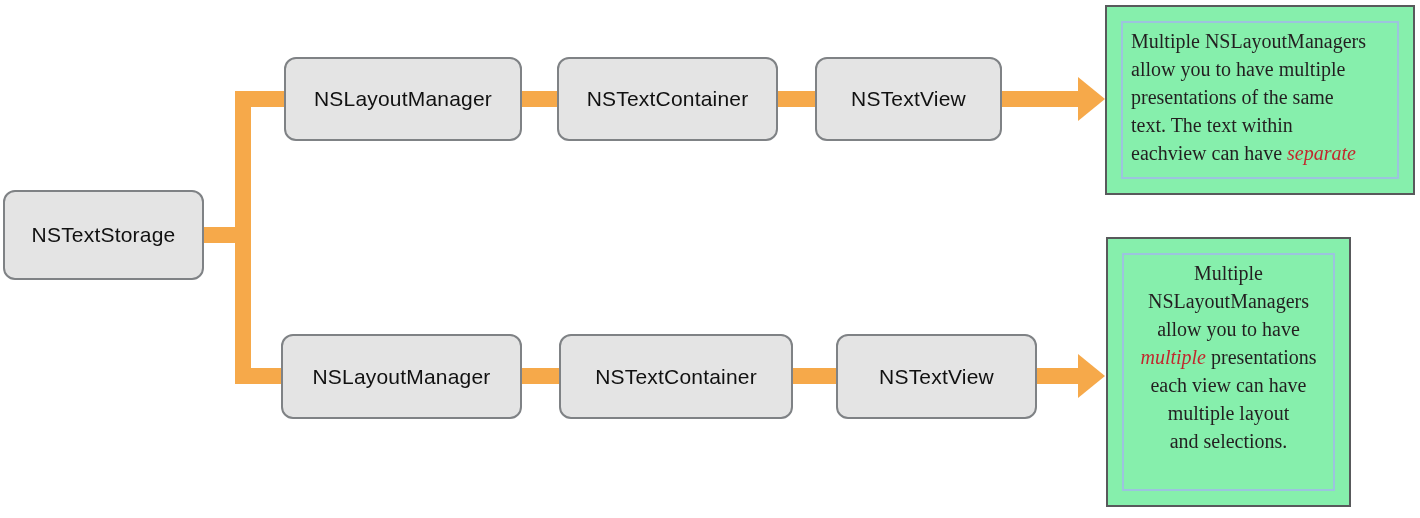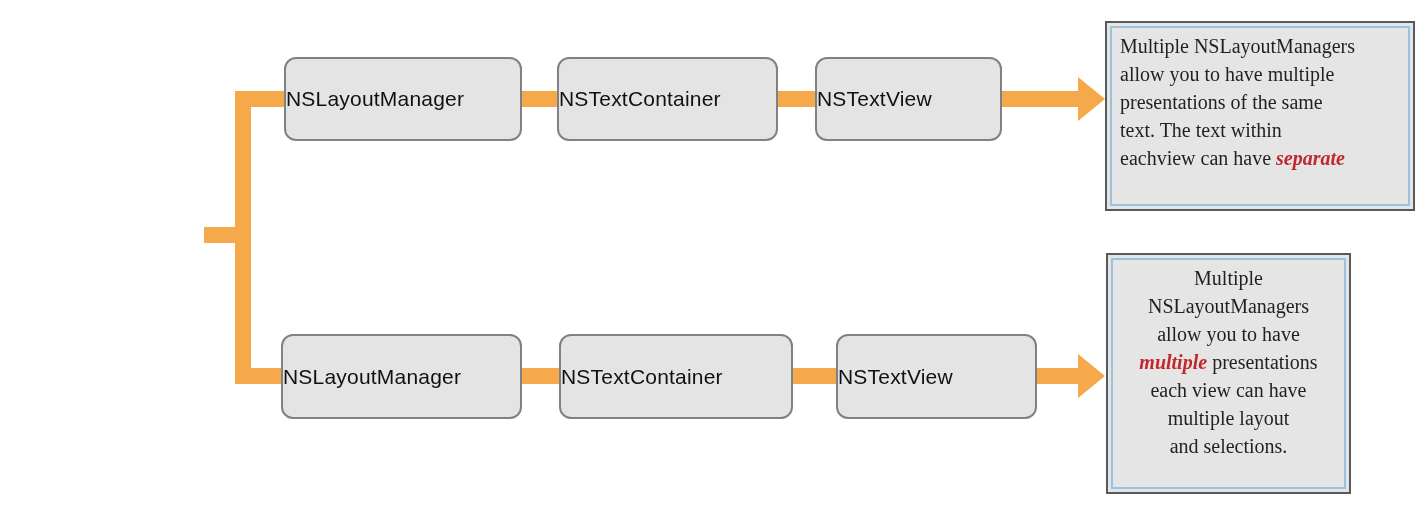--- a/index.html
+++ b/index.html
@@ -15,62 +15,61 @@
     font-family: "Liberation Sans", sans-serif;
     overflow: hidden;
   }
   .node {
     position: absolute;
     background: var(--node-fill, #e4e4e4);
     border: 2px solid var(--node-border, #7f8285);
     border-radius: 12px;
     display: flex;
     align-items: center;
-    justify-content: flex-start;
+    justify-content: center;
     box-sizing: border-box;
     font-size: 21px;
     color: var(--node-text, #111);
     letter-spacing: 0.2px;
   }
   .pipe {
     position: absolute;
     background: var(--connector, #f6a94a);
   }
   .arrowhead {
     position: absolute;
     width: 0;
     height: 0;
     border-top: 22px solid transparent;
     border-bottom: 22px solid transparent;
     border-left: 27px solid var(--connector, #f6a94a);
   }
   .callout {
     position: absolute;
-    background: #e5e5e5;
+    background: #86efac;
     border: 2px solid var(--callout-outer-border, #58595b);
-    padding: 3px;
+    padding: 14px;
     box-sizing: border-box;
-    margin-top: 16px;
   }
   .callout-inner {
     border: 2px solid var(--callout-inner-border, #9cc3de);
     height: 100%;
     box-sizing: border-box;
     font-family: "Liberation Serif", serif;
     font-size: 20px;
     line-height: 28px;
     color: var(--callout-text, #231f20);
     padding: 4px 8px;
     overflow: hidden;
   }
   .callout-inner .line {
     white-space: nowrap;
   }
   .callout-inner .em {
-    font-weight: bold;
+    font-weight: normal;
     font-style: italic;
     color: var(--emphasis, #c1282d);
   }
 </style>
 </head>
 <body>
 
 <div class="canvas">
 
   <div class="pipe" style="left:235px; top:91px; width:16px; height:293px;"></div>
@@ -81,20 +80,23 @@
   <div class="pipe" style="left:522px; top:91px; width:35px; height:16px;"></div>
   <div class="pipe" style="left:778px; top:91px; width:37px; height:16px;"></div>
   <div class="pipe" style="left:1002px; top:91px; width:76px; height:16px;"></div>
   <div class="arrowhead" style="left:1078px; top:77px;"></div>
 
   <div class="pipe" style="left:522px; top:368px; width:37px; height:16px;"></div>
   <div class="pipe" style="left:793px; top:368px; width:43px; height:16px;"></div>
   <div class="pipe" style="left:1037px; top:368px; width:41px; height:16px;"></div>
   <div class="arrowhead" style="left:1078px; top:354px;"></div>
 
+  <div class="node" style="left:3px; top:190px; width:201px; height:90px;">
+    <span>NSTextStorage</span>
+  </div>
 
   <div class="node" style="left:284px; top:57px; width:238px; height:84px;">
     <span>NSLayoutManager</span>
   </div>
   <div class="node" style="left:557px; top:57px; width:221px; height:84px;">
     <span>NSTextContainer</span>
   </div>
   <div class="node" style="left:815px; top:57px; width:187px; height:84px;">
     <span>NSTextView</span>
   </div>
@@ -112,21 +114,21 @@
   <div class="callout" style="left:1105px; top:5px; width:310px; height:190px;">
     <div class="callout-inner" style="text-align: left;">
         <div class="line"><span>Multiple NSLayoutManagers</span></div>
         <div class="line"><span>allow you to have multiple</span></div>
         <div class="line"><span>presentations of the same</span></div>
         <div class="line"><span>text. The text within</span></div>
         <div class="line"><span>eachview can have </span><span class="em">separate</span></div>
       </div>
   </div>
 
-  <div class="callout" style="left:1106px; top:237px; width:245px; height:241px;">
+  <div class="callout" style="left:1106px; top:237px; width:245px; height:270px;">
     <div class="callout-inner" style="text-align: center;">
         <div class="line"><span>Multiple</span></div>
         <div class="line"><span>NSLayoutManagers</span></div>
         <div class="line"><span>allow you to have</span></div>
         <div class="line"><span class="em">multiple</span><span> presentations</span></div>
         <div class="line"><span>each view can have</span></div>
         <div class="line"><span>multiple layout</span></div>
         <div class="line"><span>and selections.</span></div>
       </div>
   </div>

